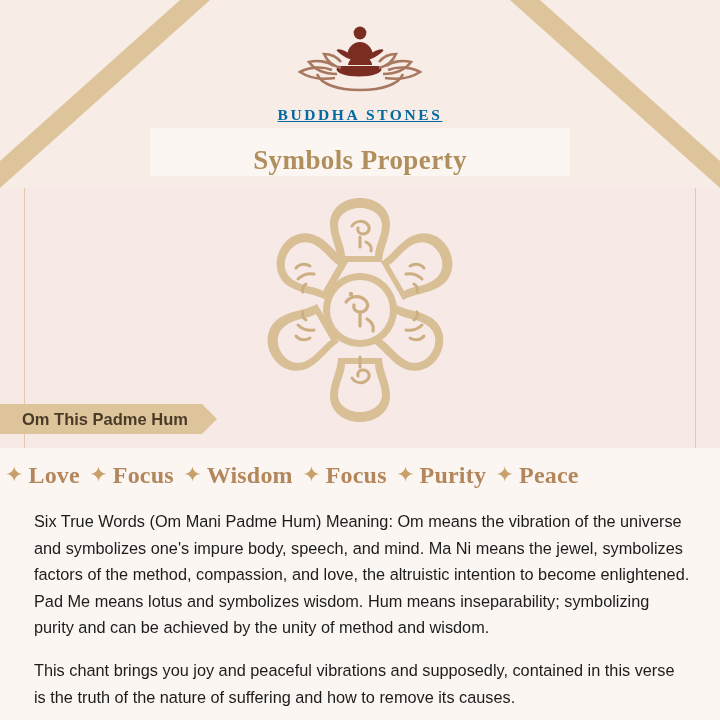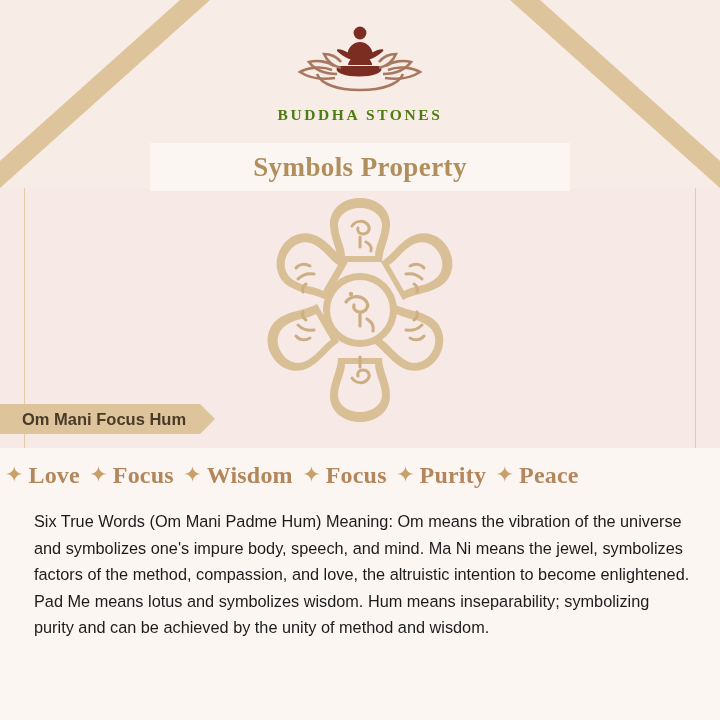--- a/index.html
+++ b/index.html
@@ -66,32 +66,33 @@
   .logo-mark {
     display: block;
     margin: 0 auto;
   }
   .brand-name {
     display: block;
     margin-top: 4px;
     font-family: "Liberation Serif", serif;
     font-size: 15.5px;
     letter-spacing: 2.6px;
-    color: #4d7c0f;
-    font-weight: 700;
+    color: #0369a1;
+    font-weight: 700;
+    text-decoration: underline;
   }
   
   .title-plate {
     position: absolute;
-    left: 150px; top: 143px;
+    left: 150px; top: 128px;
     width: 420px; height: 48px;
     background: #fcf6f2;
     z-index: 7;
     display: flex;
-    align-items: center;
+    align-items: flex-end;
     justify-content: center;
   }
   .title-text {
     font-family: "Liberation Serif", serif;
     font-size: 27px;
     font-weight: 700;
     color: #b08f5c;
     letter-spacing: 0.4px;
   }
   
@@ -267,31 +268,32 @@
       <circle cx="126" cy="120" r="30" fill="#f6e9e6"></circle>
       <g stroke="#cdae82" stroke-width="3.2" fill="none" stroke-linecap="round">
         <path d="M112 112c5-7 15-7 20-1 4 5 0 11-6 11-5 0-7-4-6-7"></path>
         <path d="M126 124v12M133 129c5 3 7 7 6 12"></path>
         <circle cx="117" cy="104" r="2.2" fill="#cdae82" stroke="none"></circle>
       </g>
     </svg>
   </div>
 
   <div class="ribbon">
-    <span>Om Mani Focus Hum</span>
+    <span>Om This Padme Hum</span>
   </div>
 
   <div class="bottom"></div>
 
   <div class="keywords">
     <span class="star">✦</span><span class="kw">Love</span>
     <span class="star">✦</span><span class="kw">Focus</span>
     <span class="star">✦</span><span class="kw">Wisdom</span>
     <span class="star">✦</span><span class="kw">Focus</span>
     <span class="star">✦</span><span class="kw">Purity</span>
     <span class="star">✦</span><span class="kw">Peace</span>
   </div>
 
   <div class="body-copy">
     <p>Six True Words (Om Mani Padme Hum) Meaning: Om means the vibration of the universe and symbolizes one's impure body, speech, and mind. Ma Ni means the jewel, symbolizes factors of the method, compassion, and love, the altruistic intention to become enlightened. Pad Me means lotus and symbolizes wisdom. Hum means inseparability; symbolizing purity and can be achieved by the unity of method and wisdom.</p>
+    <p>This chant brings you joy and peaceful vibrations and supposedly, contained in this verse is the truth of the nature of suffering and how to remove its causes.</p>
   </div>
 
 </div>
 
 </body></html>

